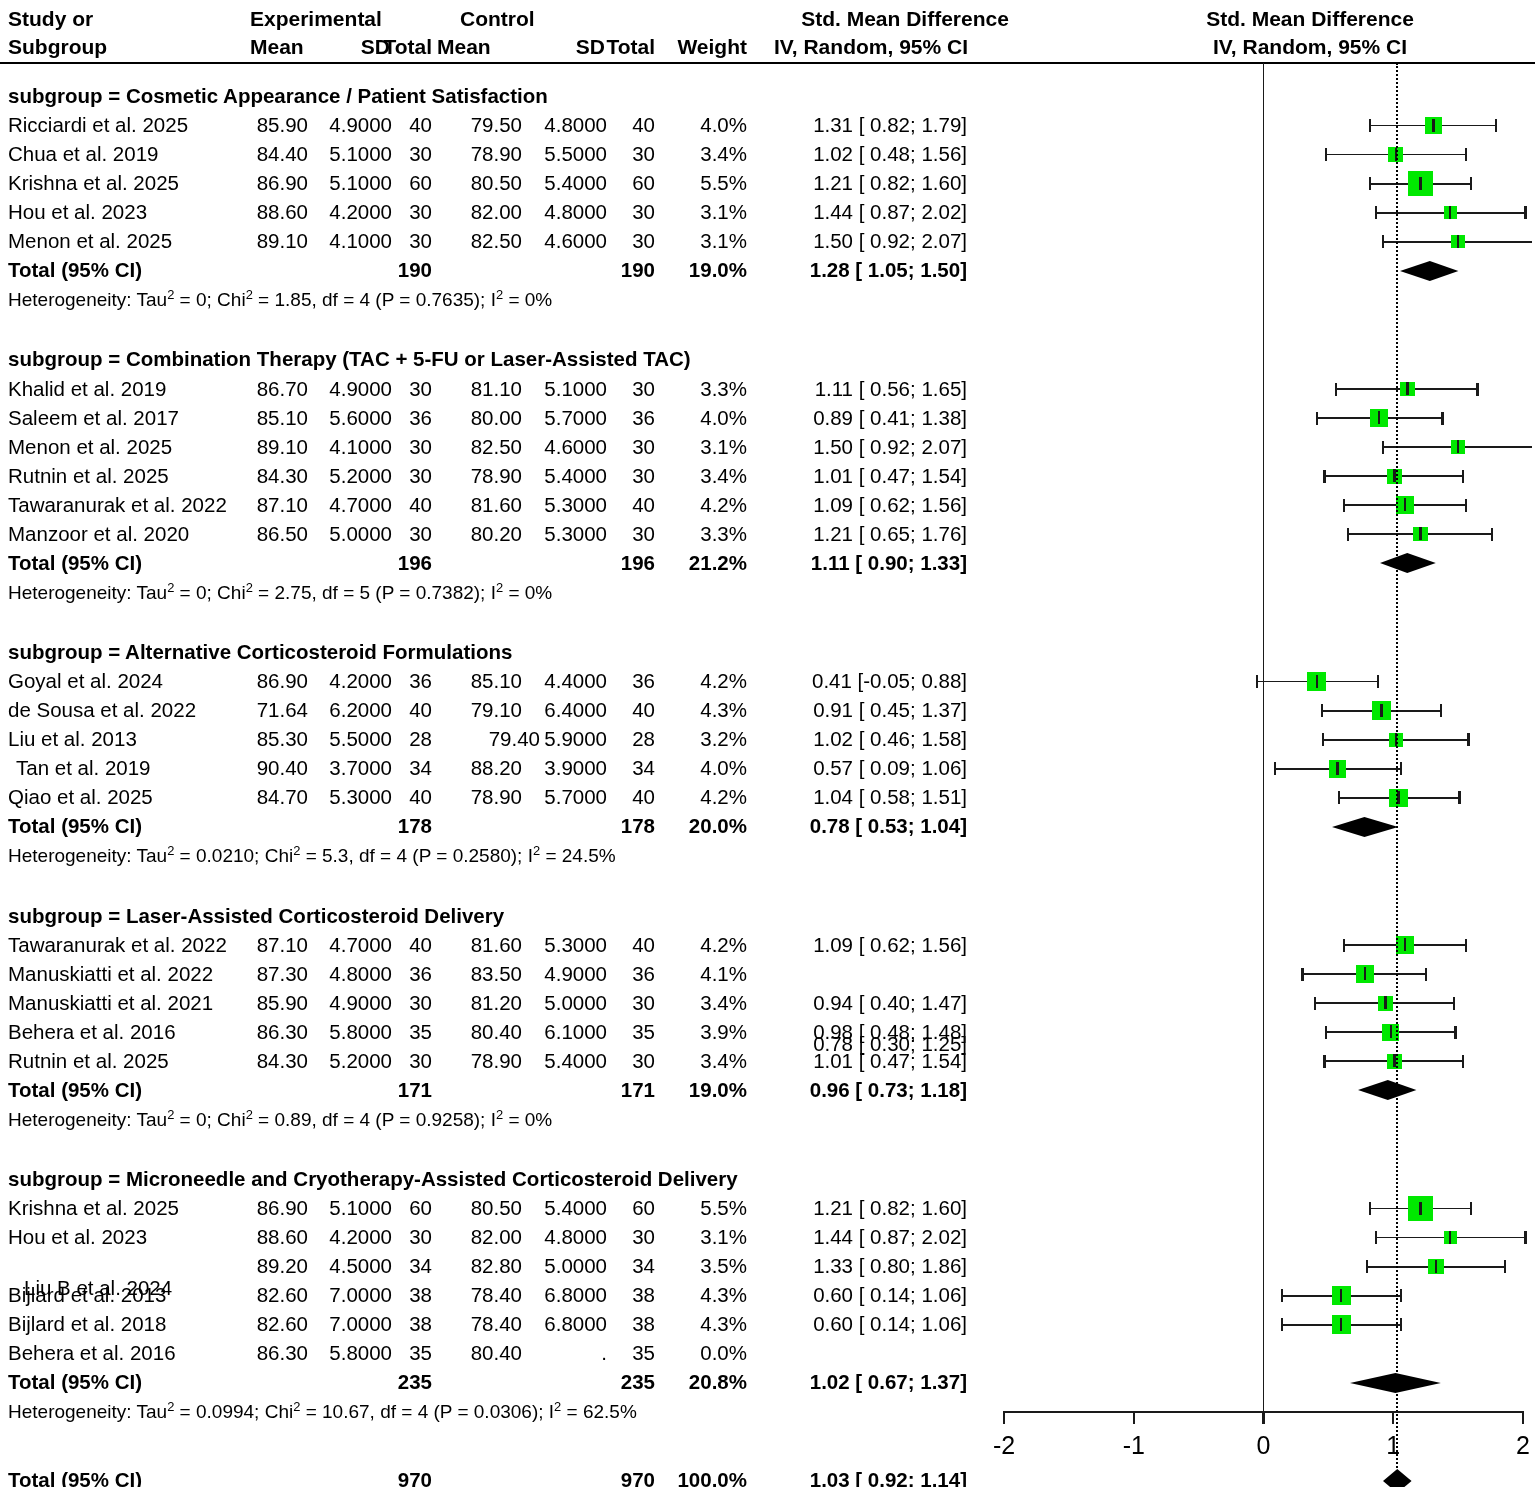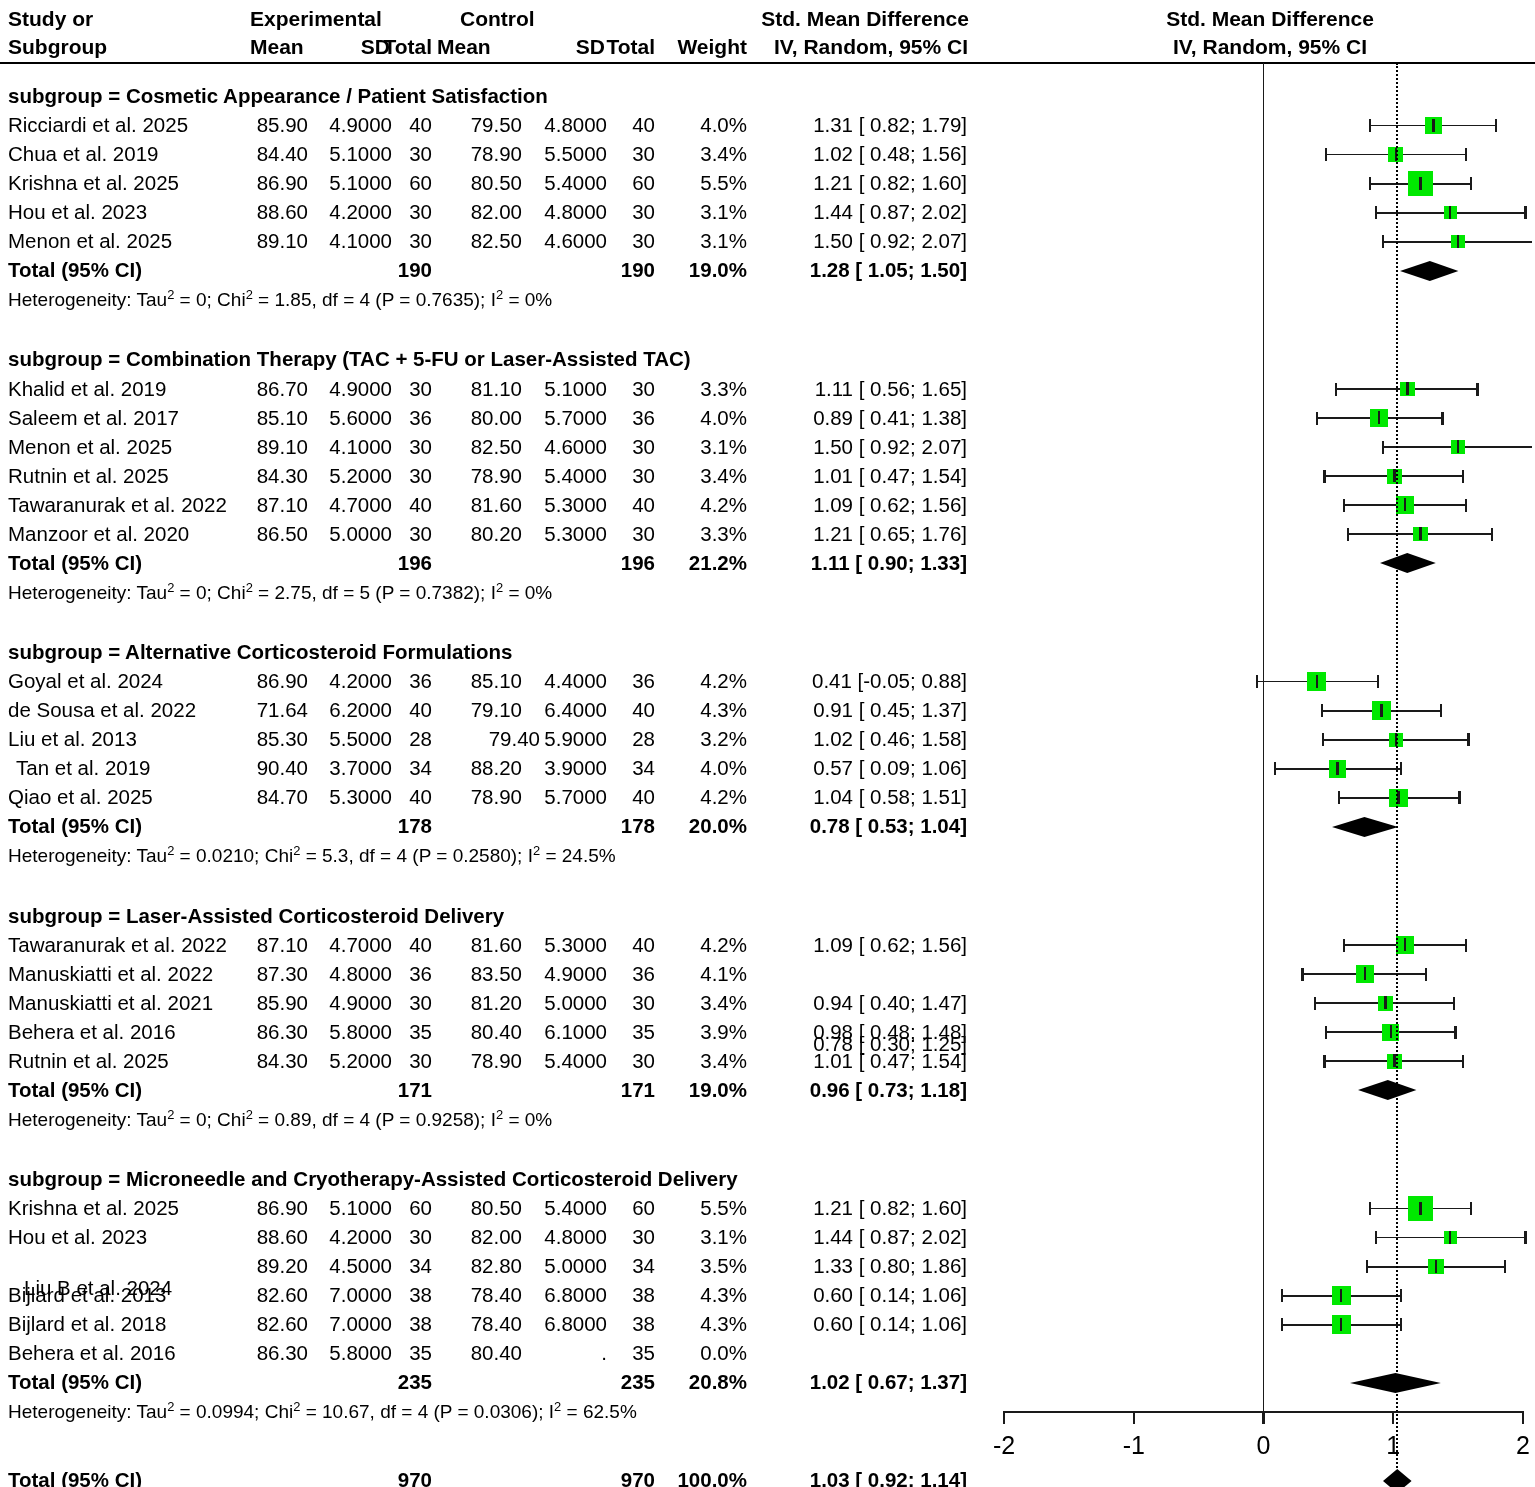--- a/index.html
+++ b/index.html
@@ -5,21 +5,21 @@
   html,body{margin:0;padding:0;background:#fff;}
   body{width:1535px;height:1487px;position:relative;
        font-family:"Liberation Sans","DejaVu Sans",sans-serif;
        font-size:20.5px;color:#000;-webkit-font-smoothing:antialiased;}
   #root{position:relative;width:1535px;height:1487px;overflow:hidden;}
 
   
   .cell{position:absolute;white-space:pre;line-height:1;}
   .r{text-align:right;}
   .l{text-align:left;}
-  .c{text-align:center;}
+  .c{text-align:center;margin-left:40px;}
   .b{font-weight:bold;}
 
   
   .hdr{font-weight:bold;font-size:21px;}
   .rule{position:absolute;background:#000;}
 
   
   #plot{position:absolute;left:0;top:0;width:1535px;height:1487px;pointer-events:none;}
   .vline{position:absolute;width:1.6px;background:#1a1a1a;}
   .dline{position:absolute;width:0px;border-left:2px dotted #000;}

